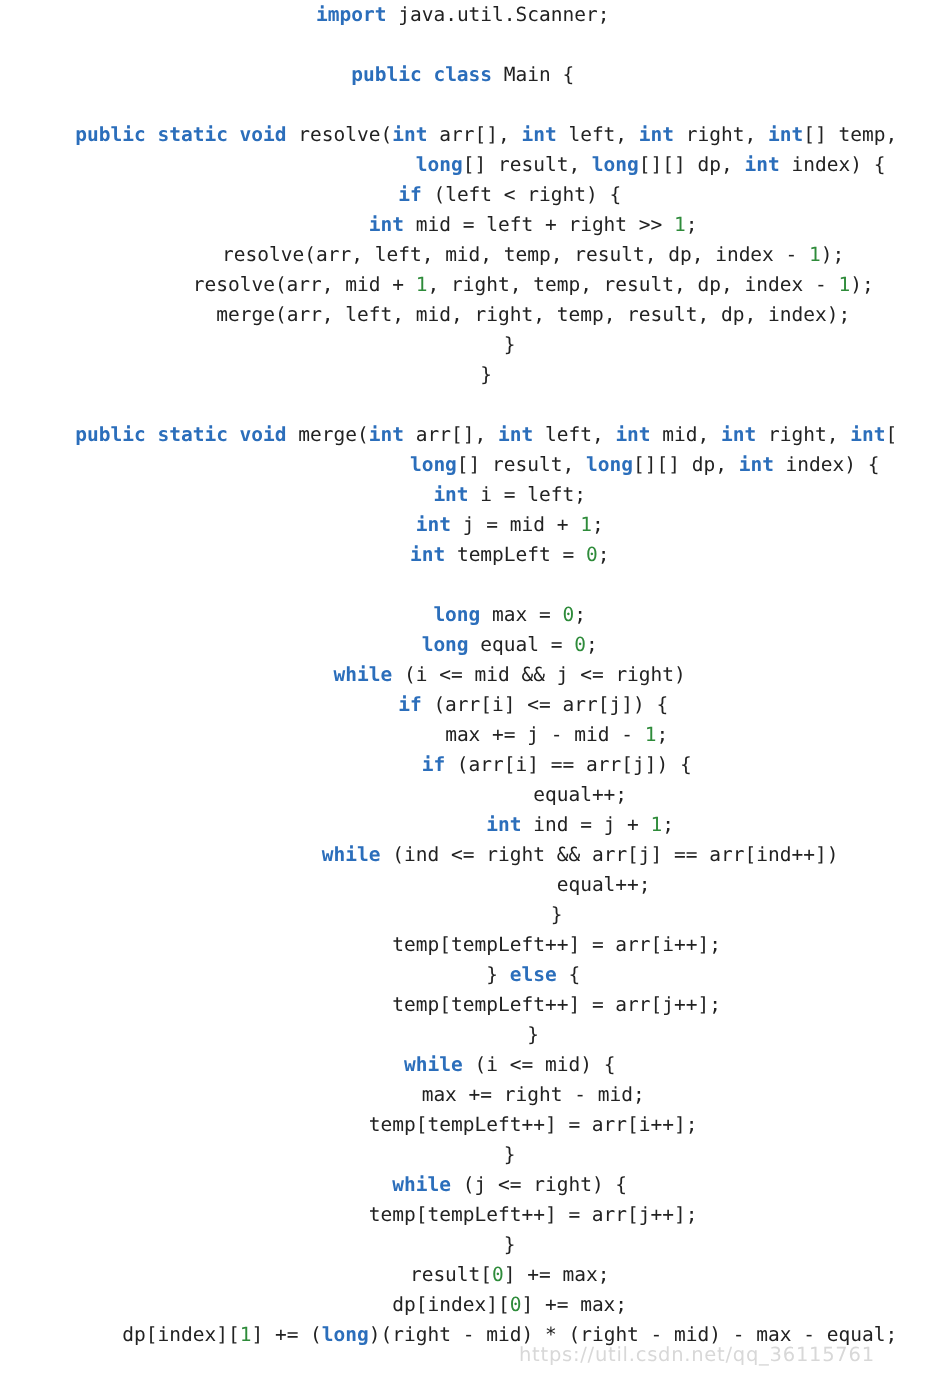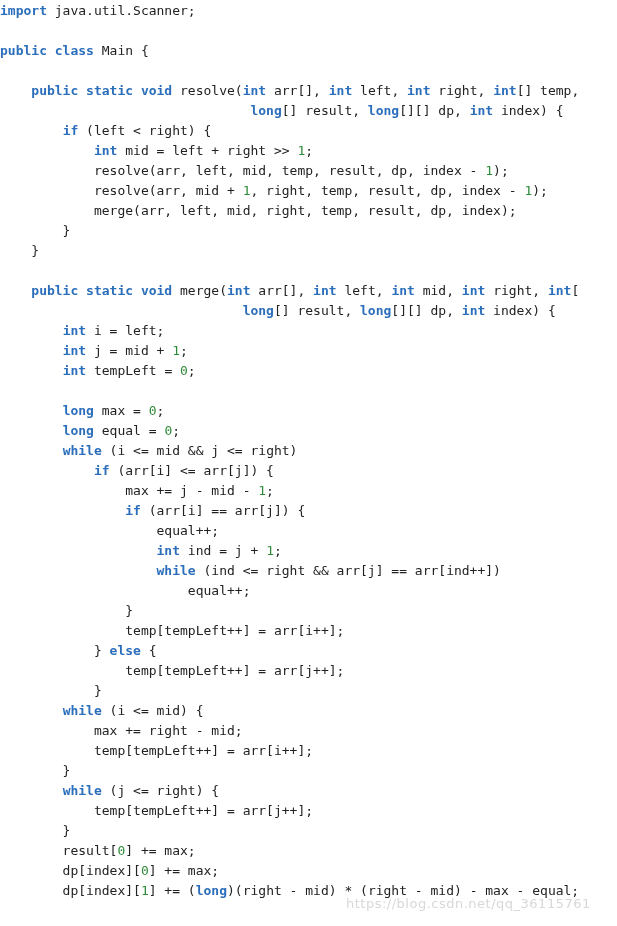--- a/index.html
+++ b/index.html
@@ -35,20 +35,21 @@
     letter-spacing: 0px;
     white-space: pre;
     color: #222222;
     overflow: hidden;
   }
   .ln {
     display: block;
     height: 20px;
     white-space: pre;
     overflow: hidden;
+    text-align: center;
   }
   
   .t-kw   { color: #2B6EBB; font-weight: bold; }
   .t-num  { color: #2E8B3A; }
   .t-plain{ color: #222222; }
 
   #watermark {
     position: absolute;
     left: 346px;
     top: 896px;
@@ -61,15 +62,15 @@
     user-select: none;
   }
 </style>
 </head>
 <body>
 
 <div id="code-surface">
 
   <pre id="code-block"><span class="ln"><span class="t-kw">import</span><span class="t-plain"> java.util.Scanner;</span></span><span class="ln">&nbsp;</span><span class="ln"><span class="t-kw">public class</span><span class="t-plain"> Main {</span></span><span class="ln">&nbsp;</span><span class="ln"><span class="t-plain">    </span><span class="t-kw">public static void</span><span class="t-plain"> resolve(</span><span class="t-kw">int</span><span class="t-plain"> arr[], </span><span class="t-kw">int</span><span class="t-plain"> left, </span><span class="t-kw">int</span><span class="t-plain"> right, </span><span class="t-kw">int</span><span class="t-plain">[] temp,</span></span><span class="ln"><span class="t-plain">                                </span><span class="t-kw">long</span><span class="t-plain">[] result, </span><span class="t-kw">long</span><span class="t-plain">[][] dp, </span><span class="t-kw">int</span><span class="t-plain"> index) {</span></span><span class="ln"><span class="t-plain">        </span><span class="t-kw">if</span><span class="t-plain"> (left &lt; right) {</span></span><span class="ln"><span class="t-plain">            </span><span class="t-kw">int</span><span class="t-plain"> mid = left + right &gt;&gt; </span><span class="t-num">1</span><span class="t-plain">;</span></span><span class="ln"><span class="t-plain">            resolve(arr, left, mid, temp, result, dp, index - </span><span class="t-num">1</span><span class="t-plain">);</span></span><span class="ln"><span class="t-plain">            resolve(arr, mid + </span><span class="t-num">1</span><span class="t-plain">, right, temp, result, dp, index - </span><span class="t-num">1</span><span class="t-plain">);</span></span><span class="ln"><span class="t-plain">            merge(arr, left, mid, right, temp, result, dp, index);</span></span><span class="ln"><span class="t-plain">        }</span></span><span class="ln"><span class="t-plain">    }</span></span><span class="ln">&nbsp;</span><span class="ln"><span class="t-plain">    </span><span class="t-kw">public static void</span><span class="t-plain"> merge(</span><span class="t-kw">int</span><span class="t-plain"> arr[], </span><span class="t-kw">int</span><span class="t-plain"> left, </span><span class="t-kw">int</span><span class="t-plain"> mid, </span><span class="t-kw">int</span><span class="t-plain"> right, </span><span class="t-kw">int</span><span class="t-plain">[</span></span><span class="ln"><span class="t-plain">                               </span><span class="t-kw">long</span><span class="t-plain">[] result, </span><span class="t-kw">long</span><span class="t-plain">[][] dp, </span><span class="t-kw">int</span><span class="t-plain"> index) {</span></span><span class="ln"><span class="t-plain">        </span><span class="t-kw">int</span><span class="t-plain"> i = left;</span></span><span class="ln"><span class="t-plain">        </span><span class="t-kw">int</span><span class="t-plain"> j = mid + </span><span class="t-num">1</span><span class="t-plain">;</span></span><span class="ln"><span class="t-plain">        </span><span class="t-kw">int</span><span class="t-plain"> tempLeft = </span><span class="t-num">0</span><span class="t-plain">;</span></span><span class="ln">&nbsp;</span><span class="ln"><span class="t-plain">        </span><span class="t-kw">long</span><span class="t-plain"> max = </span><span class="t-num">0</span><span class="t-plain">;</span></span><span class="ln"><span class="t-plain">        </span><span class="t-kw">long</span><span class="t-plain"> equal = </span><span class="t-num">0</span><span class="t-plain">;</span></span><span class="ln"><span class="t-plain">        </span><span class="t-kw">while</span><span class="t-plain"> (i &lt;= mid &amp;&amp; j &lt;= right)</span></span><span class="ln"><span class="t-plain">            </span><span class="t-kw">if</span><span class="t-plain"> (arr[i] &lt;= arr[j]) {</span></span><span class="ln"><span class="t-plain">                max += j - mid - </span><span class="t-num">1</span><span class="t-plain">;</span></span><span class="ln"><span class="t-plain">                </span><span class="t-kw">if</span><span class="t-plain"> (arr[i] == arr[j]) {</span></span><span class="ln"><span class="t-plain">                    equal++;</span></span><span class="ln"><span class="t-plain">                    </span><span class="t-kw">int</span><span class="t-plain"> ind = j + </span><span class="t-num">1</span><span class="t-plain">;</span></span><span class="ln"><span class="t-plain">                    </span><span class="t-kw">while</span><span class="t-plain"> (ind &lt;= right &amp;&amp; arr[j] == arr[ind++])</span></span><span class="ln"><span class="t-plain">                        equal++;</span></span><span class="ln"><span class="t-plain">                }</span></span><span class="ln"><span class="t-plain">                temp[tempLeft++] = arr[i++];</span></span><span class="ln"><span class="t-plain">            } </span><span class="t-kw">else</span><span class="t-plain"> {</span></span><span class="ln"><span class="t-plain">                temp[tempLeft++] = arr[j++];</span></span><span class="ln"><span class="t-plain">            }</span></span><span class="ln"><span class="t-plain">        </span><span class="t-kw">while</span><span class="t-plain"> (i &lt;= mid) {</span></span><span class="ln"><span class="t-plain">            max += right - mid;</span></span><span class="ln"><span class="t-plain">            temp[tempLeft++] = arr[i++];</span></span><span class="ln"><span class="t-plain">        }</span></span><span class="ln"><span class="t-plain">        </span><span class="t-kw">while</span><span class="t-plain"> (j &lt;= right) {</span></span><span class="ln"><span class="t-plain">            temp[tempLeft++] = arr[j++];</span></span><span class="ln"><span class="t-plain">        }</span></span><span class="ln"><span class="t-plain">        result[</span><span class="t-num">0</span><span class="t-plain">] += max;</span></span><span class="ln"><span class="t-plain">        dp[index][</span><span class="t-num">0</span><span class="t-plain">] += max;</span></span><span class="ln"><span class="t-plain">        dp[index][</span><span class="t-num">1</span><span class="t-plain">] += (</span><span class="t-kw">long</span><span class="t-plain">)(right - mid) * (right - mid) - max - equal;</span></span></pre>
 
-  <div id="watermark">https://blog.csdn.net/qq_36115761</div>
+  <div id="watermark">https://util.csdn.net/qq_36115761</div>
 
 </div>
 
 </body></html>

